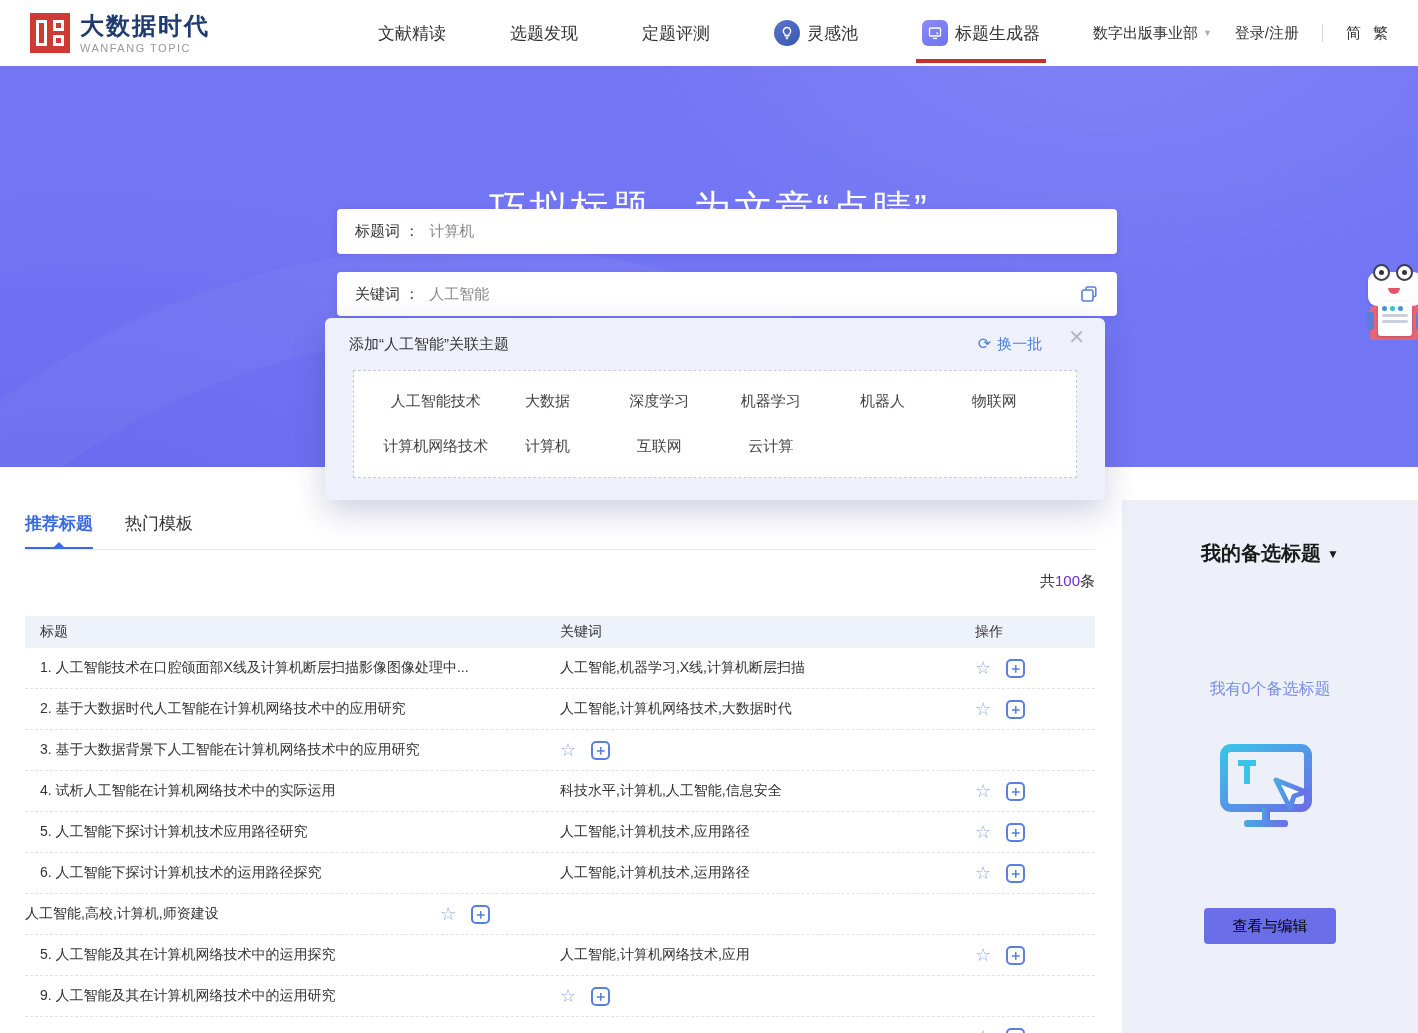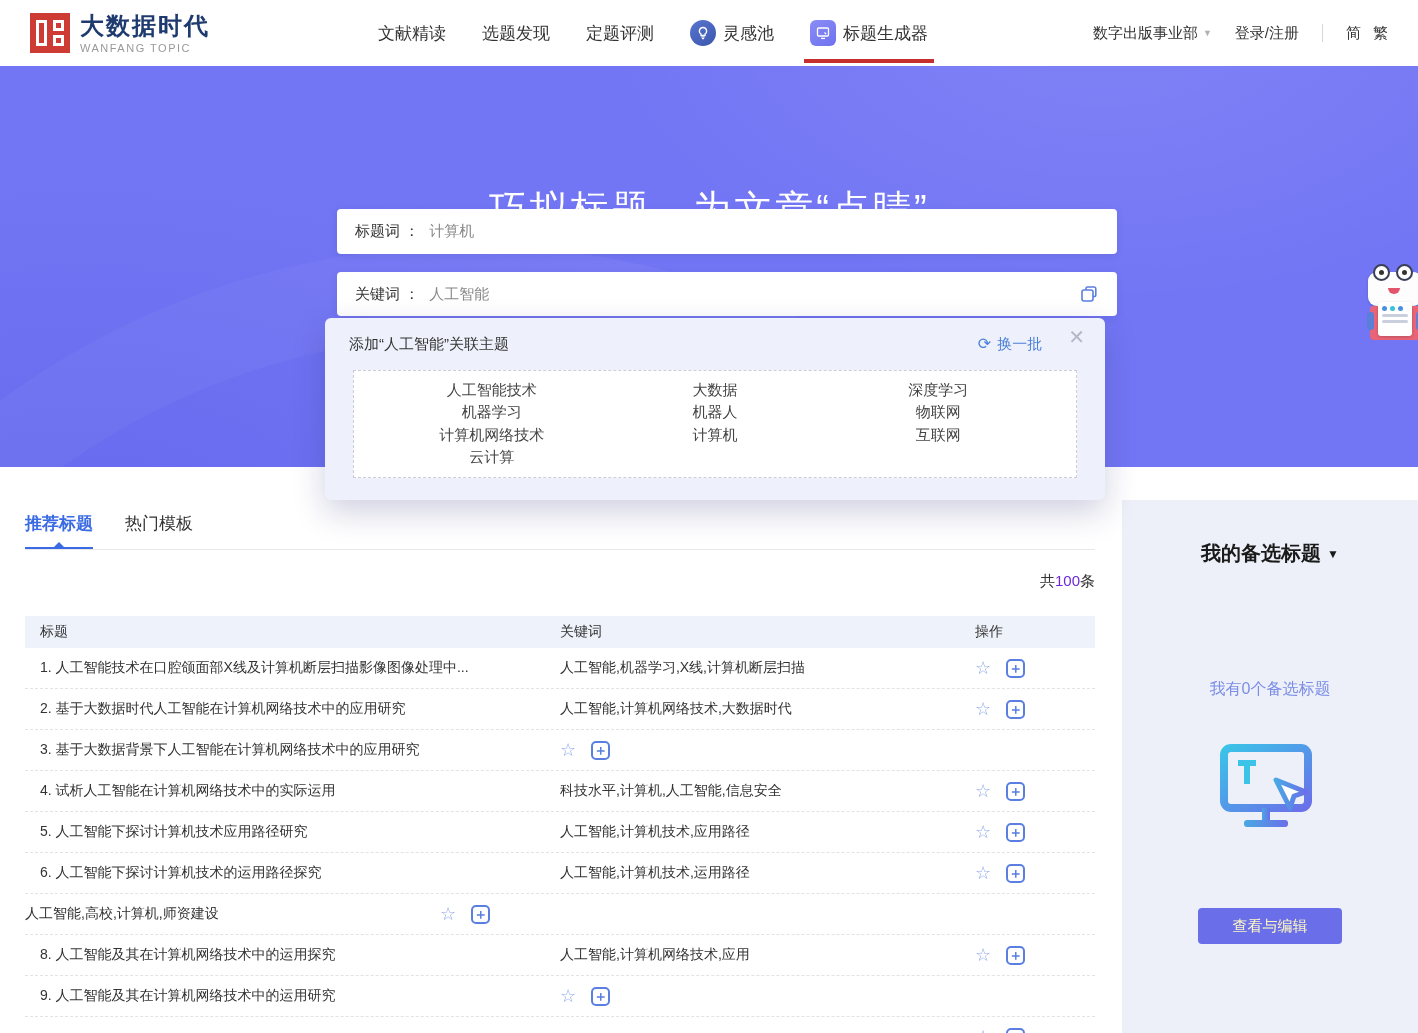--- a/index.html
+++ b/index.html
@@ -10,21 +10,21 @@
   
   .topbar { position:absolute; top:0; left:0; right:0; height:66px; background:#fff; display:flex; align-items:center; padding:0 30px; z-index:20; }
   .logo { display:flex; align-items:center; cursor:pointer; }
   .logo-mark { position:relative; width:40px; height:40px; background:#ce3a34; flex:none; }
   .logo-bar { position:absolute; left:6px; top:7px; width:11px; height:26px; border:3px solid #fff; }
   .logo-sq1 { position:absolute; right:6px; top:7px; width:11px; height:11px; border:3px solid #fff; }
   .logo-sq2 { position:absolute; right:6px; bottom:7px; width:11px; height:11px; border:3px solid #fff; }
   .logo-text { margin-left:10px; }
   .logo-cn { font-size:24px; font-weight:bold; color:#1e3a6e; letter-spacing:2px; line-height:26px; }
   .logo-en { font-size:11px; color:#999; letter-spacing:1.5px; margin-top:3px; }
-  .nav { display:flex; height:100%; margin-left:168px; gap:36px; }
+  .nav { display:flex; height:100%; margin-left:168px; gap:64px; }
   .nav-item { position:relative; display:flex; align-items:center; gap:7px; height:100%; font-size:17px; color:#333; cursor:pointer; white-space:nowrap; }
   .nav-item.active::after { content:""; position:absolute; left:-6px; right:-6px; bottom:3px; height:4px; background:#c5302e; }
   .icon-bulb { width:26px; height:26px; border-radius:50%; background:linear-gradient(145deg,#5a74cf,#3a57ad); display:flex; align-items:center; justify-content:center; }
   .icon-gen { width:26px; height:26px; border-radius:6px; background:linear-gradient(145deg,#8a8cf5,#6f72ee); display:flex; align-items:center; justify-content:center; }
   .topbar-right { margin-left:auto; display:flex; align-items:flex-start; gap:23px; font-size:15px; color:#333; }
   .dept { display:flex; align-items:center; gap:5px; cursor:pointer; }
   .caret-down { font-size:9px; color:#b0b0b0; }
   .login { cursor:pointer; }
   .vdivider { width:1px; height:18px; background:#d8d8d8; }
   .lang { display:flex; gap:12px; }
@@ -47,21 +47,21 @@
   .field-label { font-size:15px; color:#333; white-space:nowrap; }
   .field-input { flex:1; border:none; outline:none; font-size:15px; color:#888; margin-left:10px; background:transparent; font-family:inherit; }
   .copy-btn { margin-left:auto; cursor:pointer; display:flex; align-items:center; }
 
   .panel { position:absolute; left:0; top:109px; width:780px; height:182px; background:#eef1fb; border-radius:6px; box-shadow:0 12px 32px rgba(40,40,120,.22); }
   .panel-head { height:52px; display:flex; align-items:center; padding:0 20px 0 24px; }
   .panel-title { font-size:15px; color:#333; }
   .panel-right { margin-left:auto; display:flex; align-items:center; gap:6px; color:#4a7fd9; font-size:15px; cursor:pointer; }
   .refresh-glyph { font-size:16px; line-height:1; }
   .panel-close { margin-left:26px; margin-top:-14px; font-size:20px; color:#b3b8c8; cursor:pointer; line-height:1; }
-  .topics-box { margin:0 28px; height:108px; background:#fff; border:1px dashed #c9cdd9; display:grid; grid-template-columns:repeat(3,1fr); align-items:center; justify-items:center; padding:8px 26px; }
+  .topics-box { margin:0 28px; height:108px; background:#fff; border:1px dashed #c9cdd9; display:grid; grid-template-columns:repeat(6,1fr); align-items:center; justify-items:center; padding:8px 26px; }
   .topic { font-size:15px; color:#444; cursor:pointer; white-space:nowrap; }
 
   
   .mascot { position:absolute; left:1368px; top:266px; width:62px; height:82px; z-index:15; cursor:pointer; }
   .m-head { position:absolute; top:6px; left:0; width:54px; height:34px; background:#fdfdfd; border-radius:9px; box-shadow:0 1px 3px rgba(0,0,0,.18); }
   .m-eye { position:absolute; top:-8px; width:17px; height:17px; background:#fff; border:2.5px solid #3a3f55; border-radius:50%; }
   .m-eye.l { left:5px; } .m-eye.r { left:28px; }
   .m-pupil { position:absolute; left:4px; top:4px; width:5px; height:5px; background:#333; border-radius:50%; }
   .m-mouth { position:absolute; left:20px; top:16px; width:12px; height:6px; background:#e2556a; border-radius:0 0 10px 10px; }
   .m-body { position:absolute; top:40px; left:2px; width:50px; height:34px; background:#e86476; border-radius:4px; }
@@ -92,21 +92,21 @@
   .t-row .c1 { cursor:pointer; }
   .star { font-size:18px; color:#8fa8e8; cursor:pointer; line-height:1; }
   .plusbox { width:19px; height:19px; border:2px solid #5b7fe0; border-radius:5px; color:#5b7fe0; font-size:14px; font-weight:bold; display:flex; align-items:center; justify-content:center; cursor:pointer; line-height:1; }
 
   
   .sidebar { position:absolute; left:1122px; top:500px; right:0; bottom:0; background:#edf0f8; text-align:center; }
   .sb-title { margin-top:40px; font-size:20px; font-weight:bold; color:#1a1a1a; cursor:pointer; display:inline-flex; align-items:center; gap:6px; }
   .sb-caret { font-size:12px; color:#1a1a1a; }
   .sb-count { margin-top:112px; font-size:16px; color:#7b8de6; }
   .sb-icon { margin-top:42px; }
-  .sb-btn { display:inline-block; margin-top:70px; width:144px; height:36px; line-height:36px; background:#6a6ee9; color:#fef9c3; font-size:15px; border-radius:4px; cursor:pointer; }
+  .sb-btn { display:inline-block; margin-top:70px; width:132px; height:36px; line-height:36px; background:#6a6ee9; color:#000000; font-size:15px; border-radius:4px; cursor:pointer; }
 </style>
 </head>
 <body>
 
 <div class="page">
 
   <header class="topbar">
     <div class="logo">
       <div class="logo-mark">
         <div class="logo-bar"></div>
@@ -296,21 +296,21 @@
           </div>
       </div>
       <div class="t-row">
         <div class="c2">人工智能,高校,计算机,师资建设</div>
         <div class="c3">
             <span class="star">☆</span>
             <span class="plusbox">＋</span>
           </div>
       </div>
       <div class="t-row">
-        <div class="c1">8. 人工智能及其在计算机网络技术中的运用探究</div>
+        <div class="c1">5. 人工智能及其在计算机网络技术中的运用探究</div>
         <div class="c2">人工智能,计算机网络技术,应用</div>
         <div class="c3">
             <span class="star">☆</span>
             <span class="plusbox">＋</span>
           </div>
       </div>
       <div class="t-row">
         <div class="c1">9. 人工智能及其在计算机网络技术中的运用研究</div>
         <div class="c3">
             <span class="star">☆</span>

